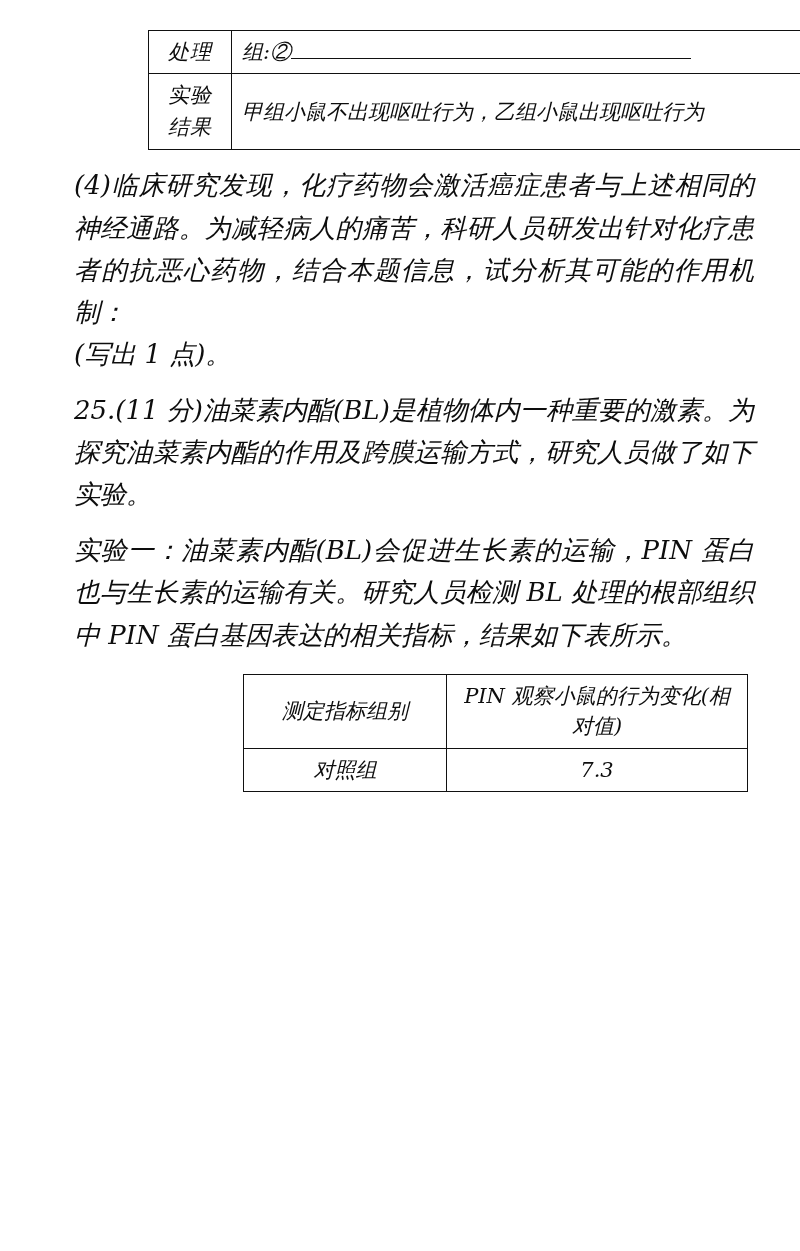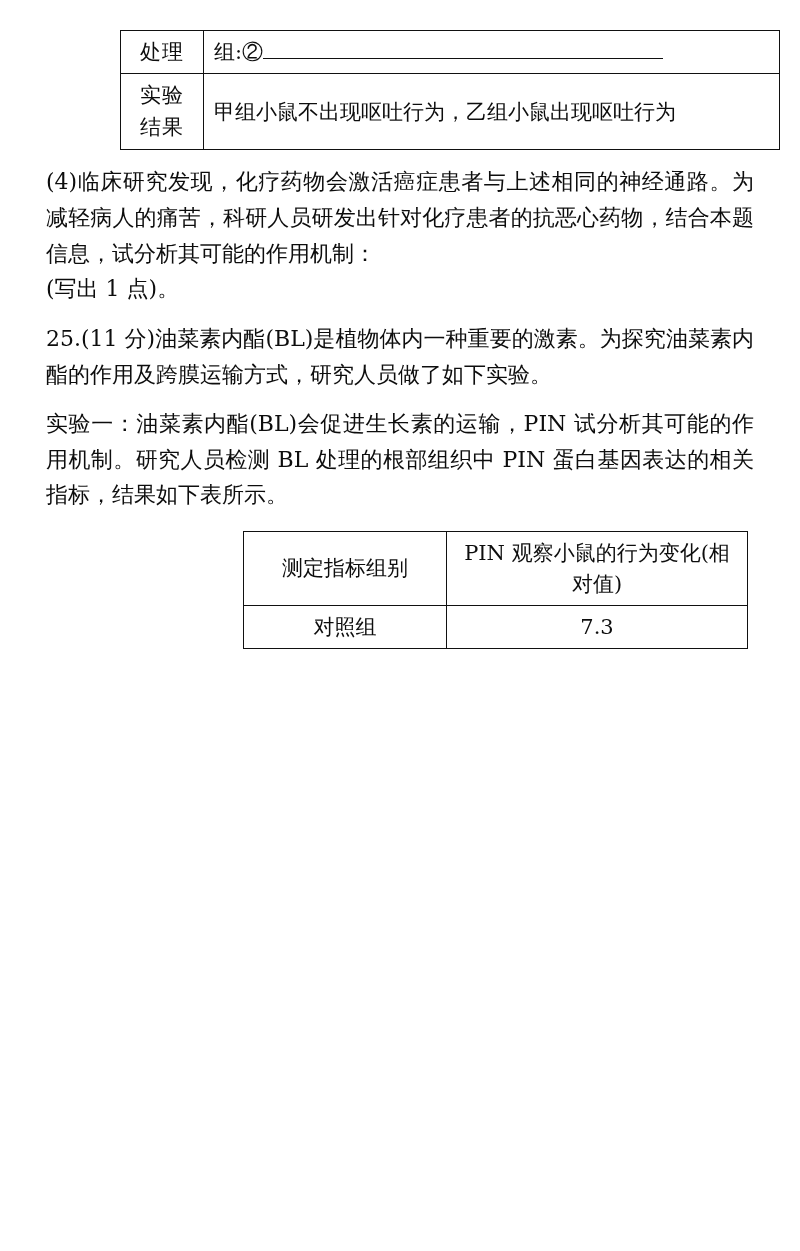--- a/index.html
+++ b/index.html
@@ -13,21 +13,22 @@
     position: relative;
     font-family: "DejaVu Serif", "Liberation Serif", serif;
     color: #0d0d0d;
     overflow: hidden;
   }
   .page {
     position: relative;
     width: 800px;
     height: 1251px;
     box-sizing: border-box;
-    padding: 30px 46px 0 46px;
+    padding: 30px 46px 0 74px;
+    font-style: italic;
   }
 
   
   table.doc-table {
     border-collapse: collapse;
     table-layout: fixed;
   }
   table.doc-table td {
     border: 1.6px solid #111;
     padding: 6px 8px;
@@ -60,21 +61,21 @@
   .blank-line {
     display: inline-block;
     border-bottom: 1.6px solid #111;
     height: 1em;
     vertical-align: baseline;
   }
   .bl-long { width: 400px; }
 
   
   p.para {
-    font-size: 22px;
+    font-size: 26px;
     line-height: 1.62;
     margin: 14px 0 0 0;
     text-align: justify;
     text-justify: inter-ideograph;
   }
 
   
   .table2-wrap {
     margin: 18px 0 0 0;
     display: flex;
@@ -118,21 +119,21 @@
       </table>
   </div>
 
   <p class="para">
     <span>(4)临床研究发现，化疗药物会激活癌症患者与上述相同的神经通路。为减轻病人的痛苦，科研人员研发出针对化疗患者的抗恶心药物，结合本题信息，试分析其可能的作用机制：</span><br>
     <span>(写出 1 点)。</span>
   </p>
 
   <p class="para">25.(11 分)油菜素内酯(BL)是植物体内一种重要的激素。为探究油菜素内酯的作用及跨膜运输方式，研究人员做了如下实验。</p>
 
-  <p class="para">实验一：油菜素内酯(BL)会促进生长素的运输，PIN 试分析其可能的作用机制。研究人员检测 BL 处理的根部组织中 PIN 蛋白基因表达的相关指标，结果如下表所示。</p>
+  <p class="para">实验一：油菜素内酯(BL)会促进生长素的运输，PIN 蛋白也与生长素的运输有关。研究人员检测 BL 处理的根部组织中 PIN 蛋白基因表达的相关指标，结果如下表所示。</p>
 
   <div class="table2-wrap">
     <table class="doc-table table2">
       <tbody>
           <tr>
         <td class="c1">测定指标组别</td>
         <td class="c2">PIN 观察小鼠的行为变化(相对值)</td>
       </tr>
       <tr>
         <td class="c1">对照组</td>

